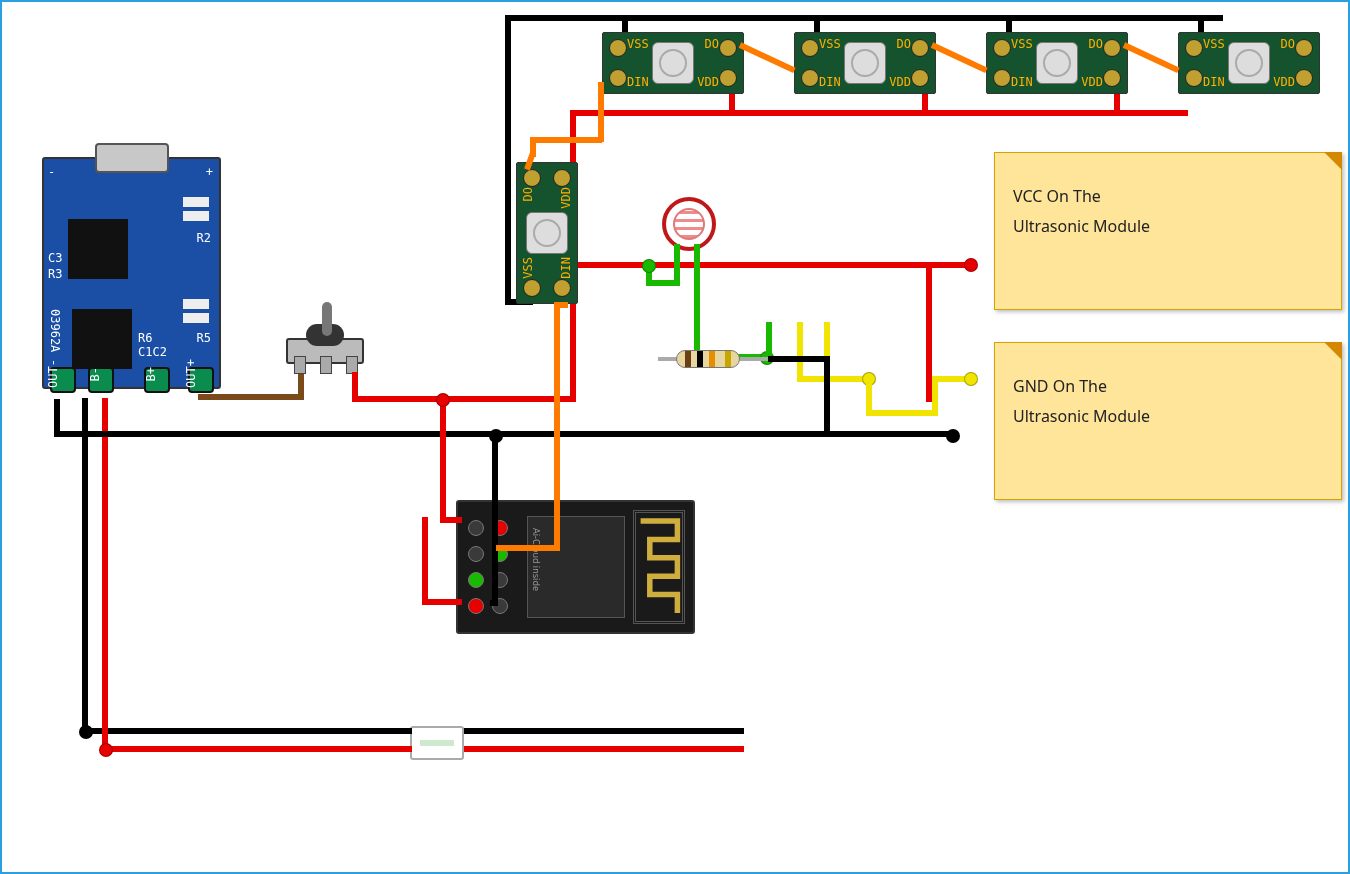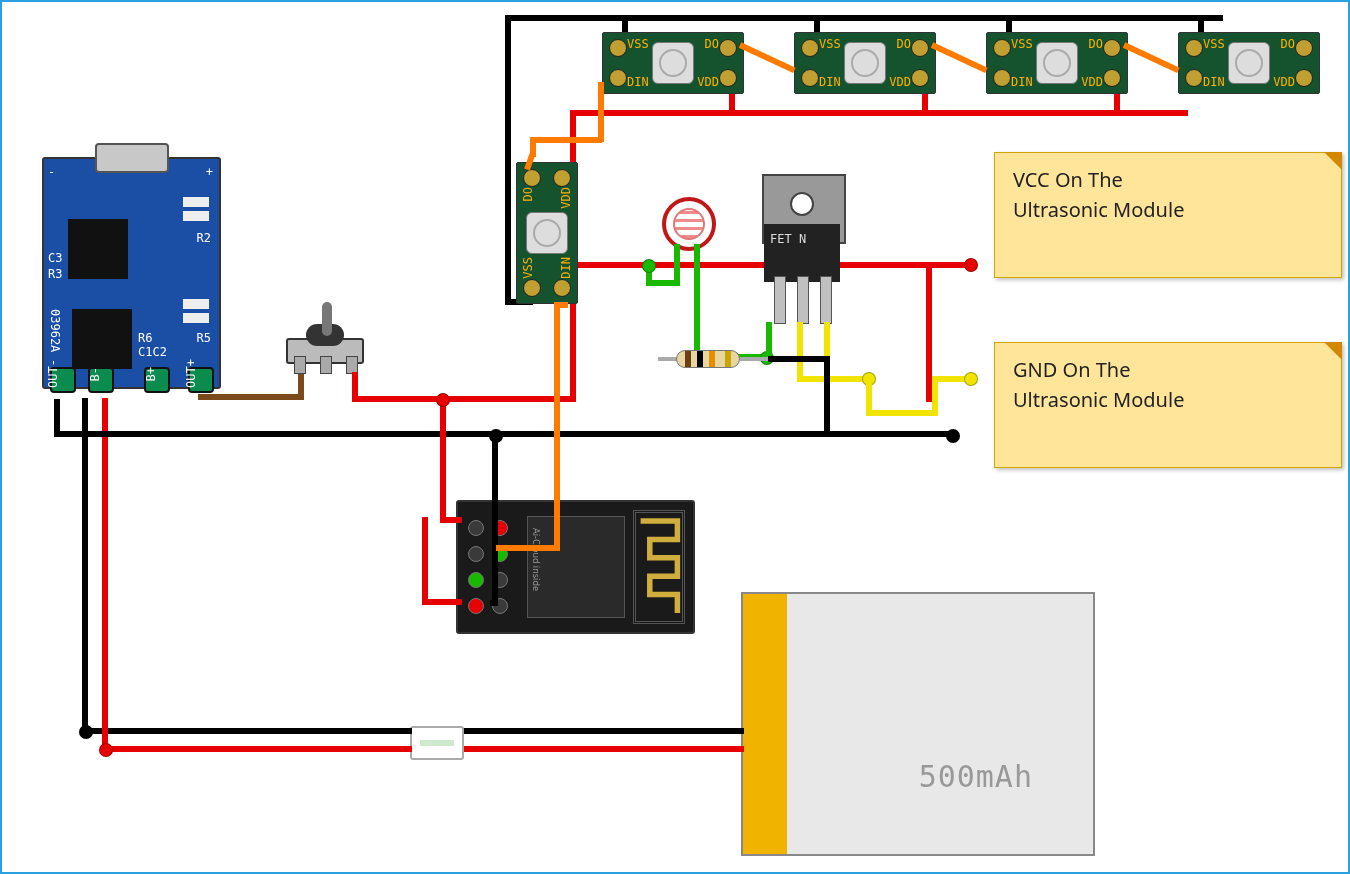--- a/index.html
+++ b/index.html
@@ -7,21 +7,21 @@
   
   .wire{position:absolute;background:#000}
   .w-red{background:#e60000}
   .w-blk{background:#000}
   .w-org{background:#ff7b00}
   .w-grn{background:#19b900}
   .w-ylw{background:#f0e400}
   .w-brn{background:#7a4a1b}
   .dot{position:absolute;width:12px;height:12px;border-radius:50%;border:1px solid rgba(0,0,0,.3)}
   
-  .note{position:absolute;width:310px;height:100px;background:#ffe59a;border:1px solid #d4a400;box-shadow:2px 2px 4px rgba(0,0,0,.25);padding:12px 18px;font-size:20px;line-height:30px;color:#222}
+  .note{position:absolute;width:310px;height:100px;background:#ffe59a;border:1px solid #d4a400;box-shadow:2px 2px 4px rgba(0,0,0,.25);padding:28px 18px;font-size:16px;line-height:30px;color:#222}
   .note::before{content:"";position:absolute;right:-1px;top:-1px;width:0;height:0;border-left:18px solid transparent;border-top:18px solid #d48800}
   
   .batt{position:absolute;left:739px;top:590px;width:350px;height:260px;background:#e8e8e8;border:2px solid #888}
   .batt .strip{position:absolute;left:0;top:0;bottom:0;width:44px;background:#f0b400}
   .batt .lbl{position:absolute;right:60px;bottom:60px;color:#999;font-family:monospace;font-size:30px;letter-spacing:1px}
   
   .tp{position:absolute;left:40px;top:155px;width:175px;height:228px;background:#1a4fa5;border:2px solid #333;border-radius:3px}
   .tp .usb{position:absolute;left:50%;transform:translateX(-50%);top:-16px;width:70px;height:26px;background:#c8c8c8;border:2px solid #555;border-radius:4px}
   .tp .ic{position:absolute;left:24px;top:60px;width:60px;height:60px;background:#111}
   .tp .ic2{position:absolute;left:28px;top:150px;width:60px;height:60px;background:#111}
@@ -78,24 +78,20 @@
 
   <div class="note" style="left:992px;top:150px">
     <span>VCC On The</span><br>
     <span>Ultrasonic Module</span>
   </div>
   <div class="note" style="left:992px;top:340px">
     <span>GND On The</span><br>
     <span>Ultrasonic Module</span>
   </div>
 
-  <div class="batt">
-    <div class="strip"></div>
-    <div class="lbl">500mAh</div>
-  </div>
 
   <div class="wire w-blk" style="left:456px;top:726px;width:286px;height:6px"></div>
   <div class="wire w-red" style="left:456px;top:744px;width:286px;height:6px"></div>
   <div class="jst"></div>
 
   <div class="wire w-blk" style="left:80px;top:726px;width:330px;height:6px"></div>
   <div class="wire w-blk" style="left:80px;top:396px;width:6px;height:336px"></div>
   <div class="wire w-red" style="left:100px;top:744px;width:310px;height:6px"></div>
   <div class="wire w-red" style="left:100px;top:396px;width:6px;height:354px"></div>
   <div class="dot" style="left:77px;top:723px;background:#000"></div>
@@ -260,30 +256,20 @@
 
   <div class="ldr"></div>
   <div class="wire w-grn" style="left:672px;top:242px;width:6px;height:40px"></div>
   <div class="wire w-grn" style="left:692px;top:242px;width:6px;height:116px"></div>
   <div class="wire w-grn" style="left:644px;top:278px;width:34px;height:6px"></div>
   <div class="wire w-grn" style="left:644px;top:260px;width:6px;height:24px"></div>
   <div class="dot" style="left:640px;top:257px;background:#19b900"></div>
   <div class="wire w-grn" style="left:692px;top:352px;width:72px;height:6px"></div>
   <div class="dot" style="left:758px;top:349px;background:#19b900"></div>
 
-  <div class="fet">
-    <div class="tab"></div>
-    <div class="hole"></div>
-    <div class="body">
-        <span>FET N</span>
-      </div>
-    <div class="leg" style="left:12px"></div>
-    <div class="leg" style="left:35px"></div>
-    <div class="leg" style="left:58px"></div>
-  </div>
 
   <div class="wire w-grn" style="left:764px;top:320px;width:6px;height:38px"></div>
 
   <div class="wire w-ylw" style="left:795px;top:320px;width:6px;height:60px"></div>
   <div class="wire w-ylw" style="left:795px;top:374px;width:72px;height:6px"></div>
   <div class="dot" style="left:860px;top:370px;background:#f0e400"></div>
   <div class="wire w-ylw" style="left:864px;top:374px;width:6px;height:40px"></div>
   <div class="wire w-ylw" style="left:864px;top:408px;width:72px;height:6px"></div>
   <div class="wire w-ylw" style="left:930px;top:374px;width:6px;height:40px"></div>
   <div class="wire w-ylw" style="left:930px;top:374px;width:40px;height:6px"></div>

